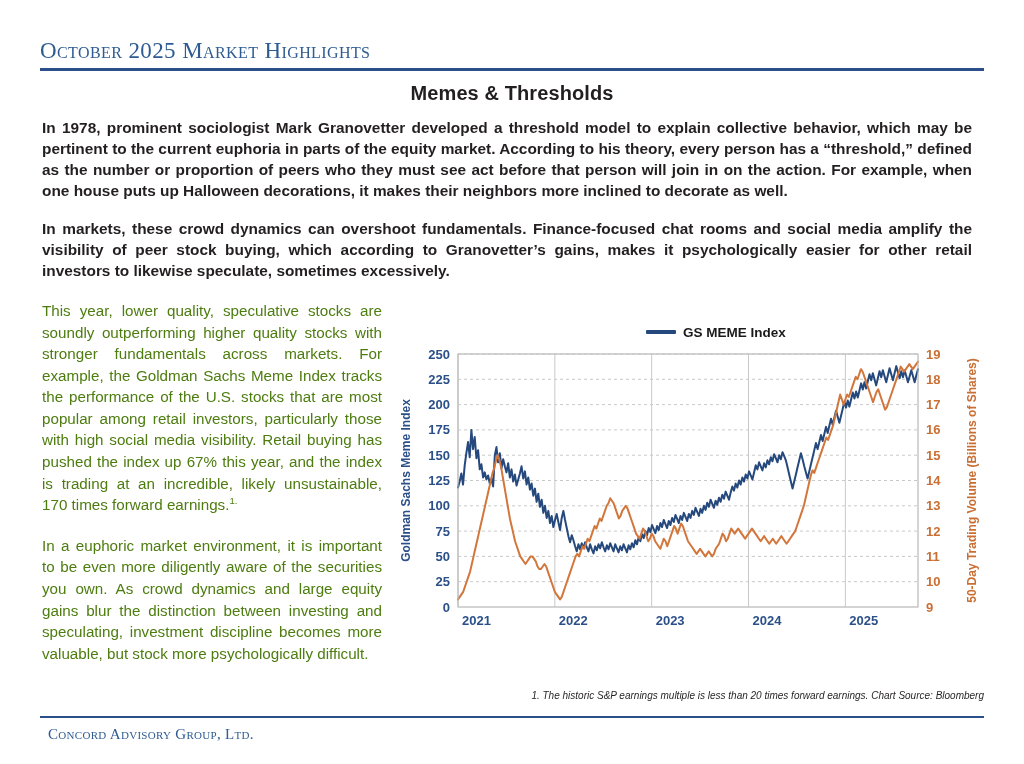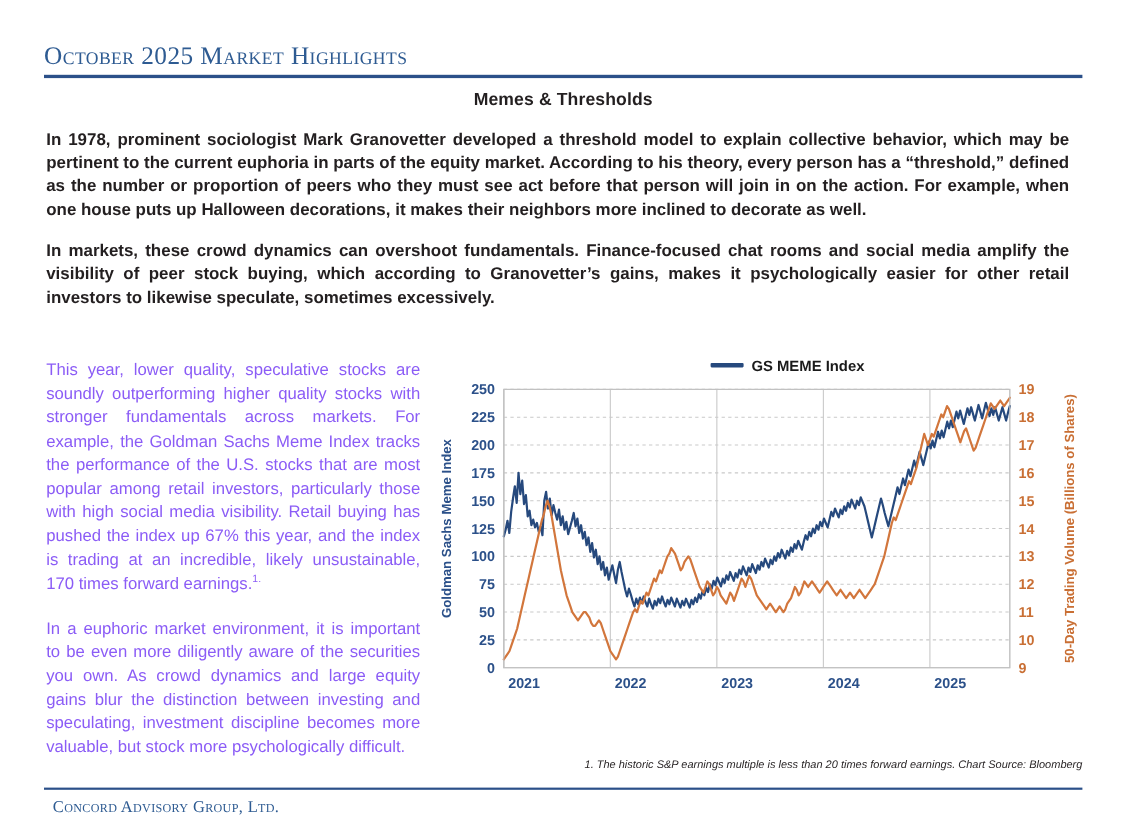--- a/index.html
+++ b/index.html
@@ -45,21 +45,21 @@
     width: 944px;
   }
 
   
   .article-title {
     position: absolute;
     top: 82px;
     left: 0;
     width: 1024px;
     text-align: center;
-    font-size: 16px;
+    font-size: 20px;
     font-weight: bold;
     color: #231f20;
     letter-spacing: 0.1px;
   }
 
   
   .body-full {
     position: absolute;
     left: 42px;
     top: 118px;
@@ -76,22 +76,21 @@
 
   
   .left-col {
     position: absolute;
     left: 42px;
     top: 300px;
     width: 340px;
     font-size: 15.2px;
     line-height: 1.42;
     text-align: justify;
-    color: #8b5cf6;
-    margin-top: 26px;
+    color: #4d7c0f;
   }
   .left-col p {
     margin: 0 0 19px 0;
   }
   sup {
     font-size: 9.5px;
     vertical-align: super;
     line-height: 0;
   }
 

